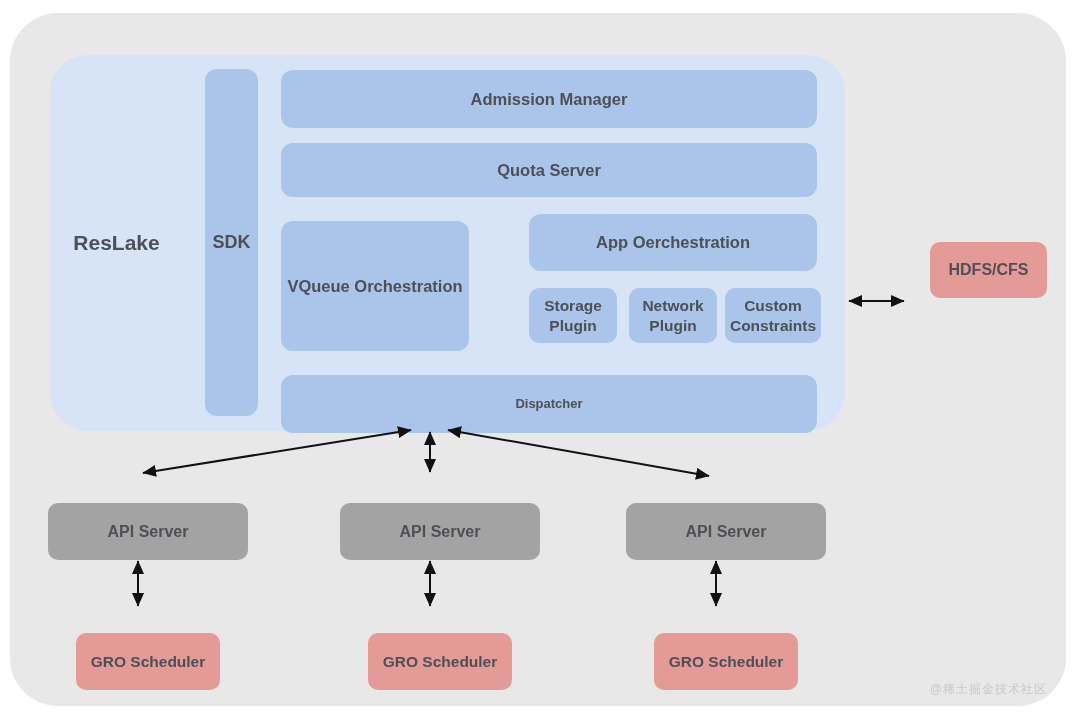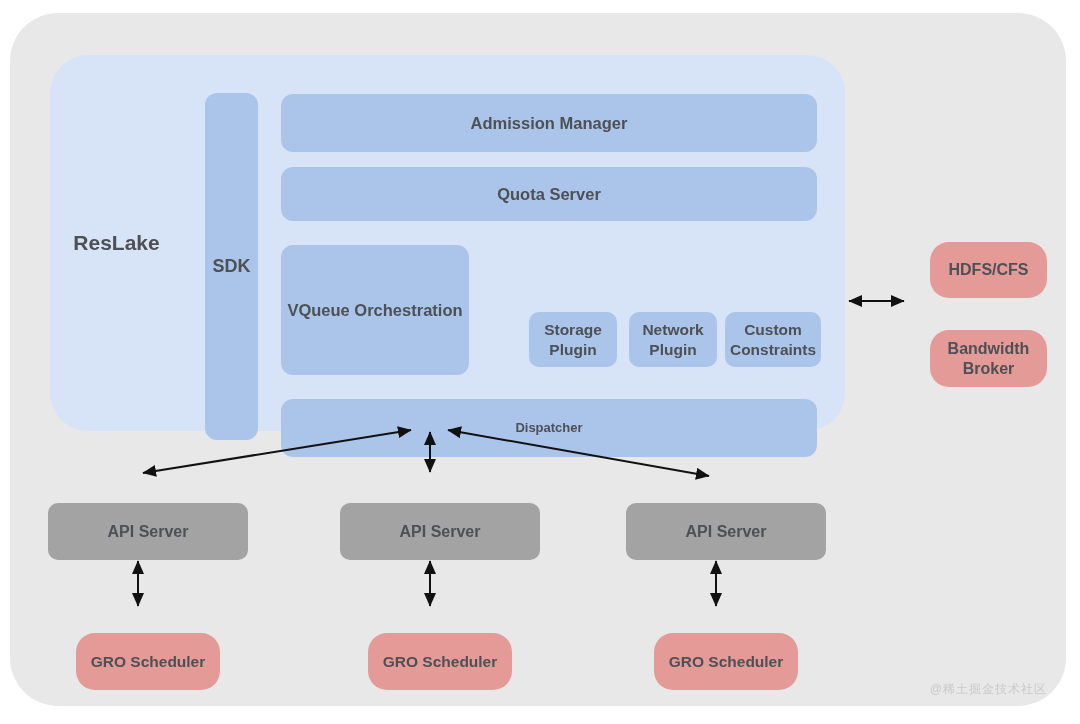--- a/index.html
+++ b/index.html
@@ -13,23 +13,23 @@
   }
   .reslake {
     position:absolute; left:40px; top:42px; width:795px; height:376px;
     background:#d7e3f7; border-radius:38px;
   }
   .box {
     position:absolute; display:flex; align-items:center; justify-content:center;
     text-align:center; color:#4d5055; font-weight:600; line-height:1.25;
     border-radius:12px; box-sizing:border-box;
   }
-  .blue   { background:#abc4e9;margin-top:24px; }
+  .blue   { background:#abc4e9; }
   .yellow { background:#a3a3a3; border-radius:10px; font-size:16px; }
-  .pink   { background:#e49b97; border-radius:19px; font-size:16px; }
+  .pink   { background:#e49b97; border-radius:10px; font-size:16px; }
 
   .reslake-label {
     position:absolute; left:40px; top:42px; width:133px; height:376px;
     display:flex; align-items:center; justify-content:center;
     color:#4d5055; font-weight:700; font-size:21px;
   }
   .sdk        { left:195px; top:56px;  width:53px;  height:347px; font-size:18px; }
   .admission  { left:271px; top:57px;  width:536px; height:58px;  font-size:16.5px; }
   .quota      { left:271px; top:130px; width:536px; height:54px;  font-size:16.5px; }
   .vqueue     { left:271px; top:208px; width:188px; height:130px; font-size:16.5px; }
@@ -64,27 +64,27 @@
 
   <div class="outer">
 
     <div class="reslake"></div>
     <div class="reslake-label">ResLake</div>
 
     <div class="box blue sdk">SDK</div>
     <div class="box blue admission">Admission Manager</div>
     <div class="box blue quota">Quota Server</div>
     <div class="box blue vqueue">VQueue Orchestration</div>
+    <div class="box blue apporch">App Oerchestration</div>
     <div class="box blue plugin storage">Storage Plugin</div>
     <div class="box blue plugin network">Network Plugin</div>
     <div class="box blue plugin custom">Custom Constraints</div>
     <div class="box blue dispatcher">Dispatcher</div>
 
     <div class="box pink hdfs">HDFS/CFS</div>
-    <div class="box pink bandwidth">Bandwidth Broker</div>
 
     <div class="box yellow api1">API Server</div>
     <div class="box yellow api2">API Server</div>
     <div class="box yellow api3">API Server</div>
 
     <div class="box pink gro1">GRO Scheduler</div>
     <div class="box pink gro2">GRO Scheduler</div>
     <div class="box pink gro3">GRO Scheduler</div>
 
   </div>

